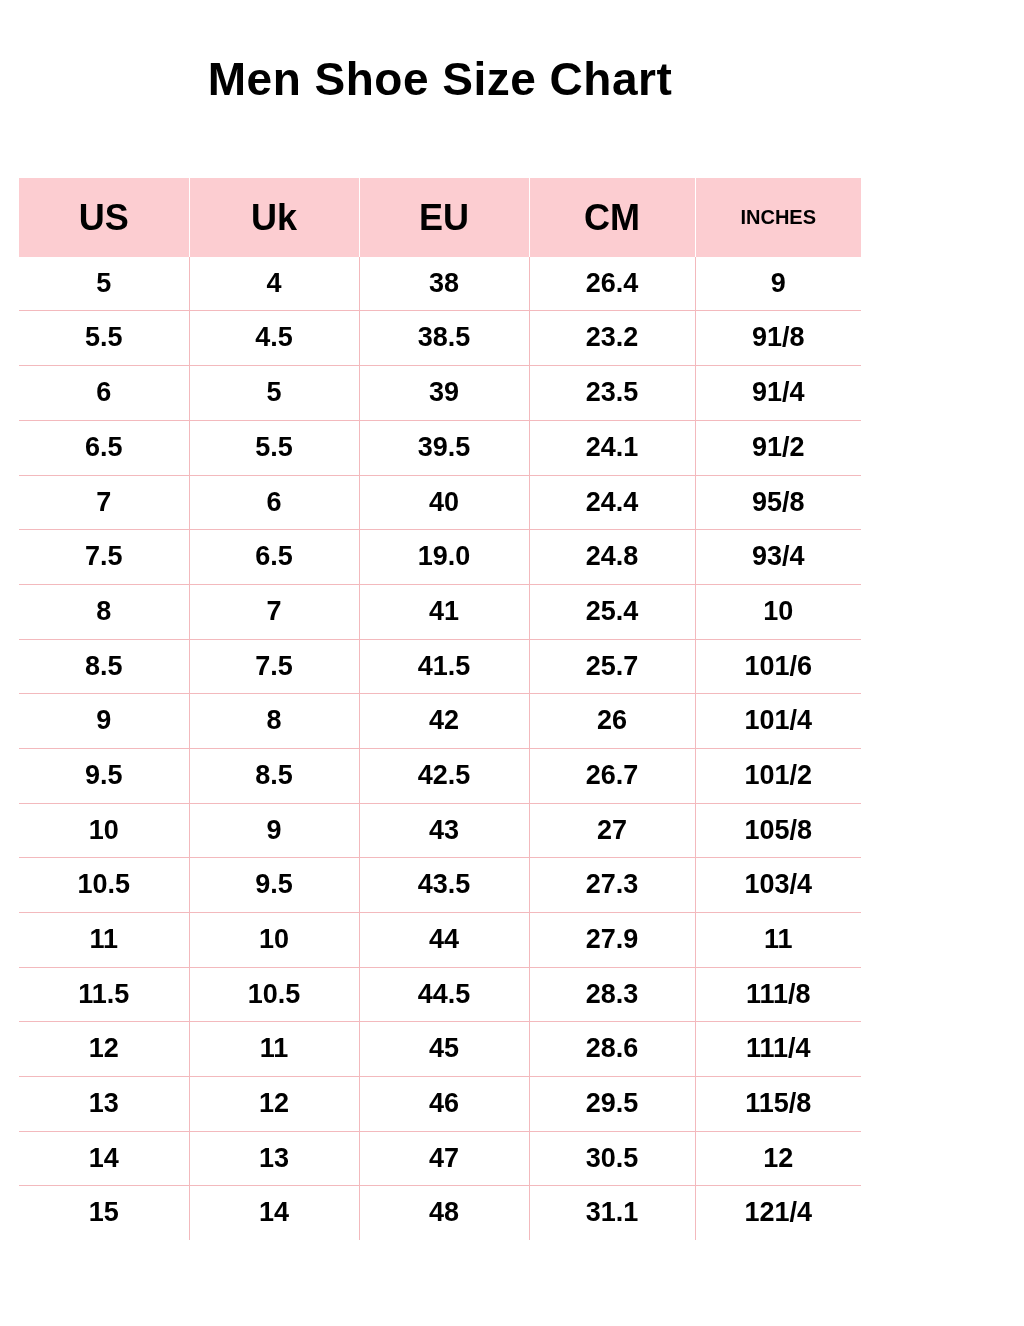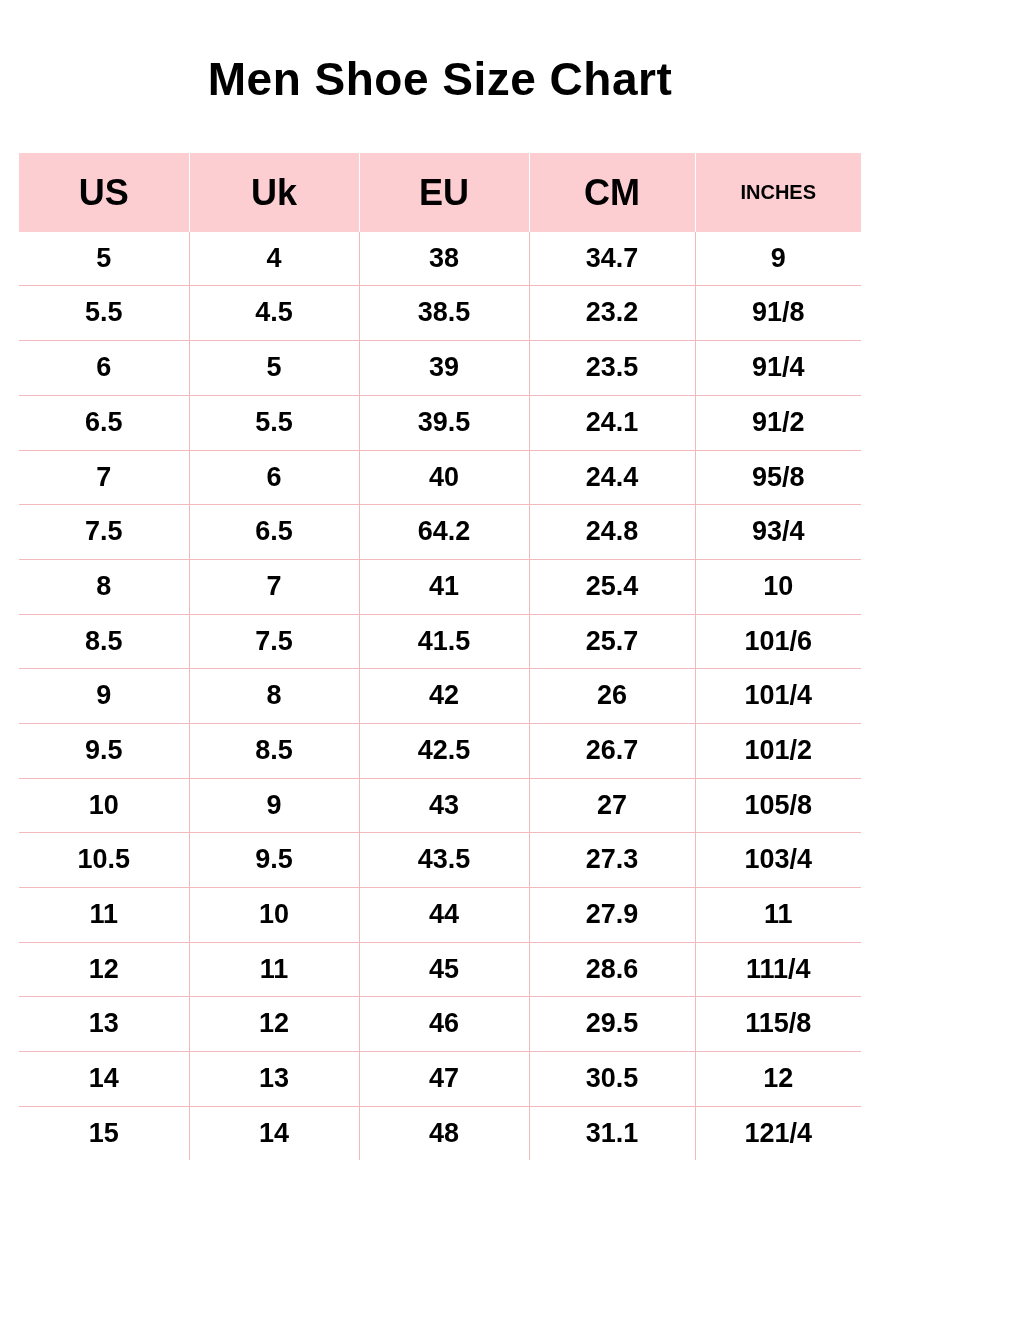--- a/index.html
+++ b/index.html
@@ -24,21 +24,21 @@
   .title {
     text-align: center;
     font-size: 46px;
     font-weight: bold;
     letter-spacing: 0.5px;
     margin: 0;
     padding-top: 52px;
     color: #000000;
   }
   .table-wrap {
-    margin: 47px auto 0 auto;
+    margin: 72px auto 0 auto;
     width: 842px;
   }
   table.size-chart {
     border-collapse: collapse;
     width: 842px;
     table-layout: fixed;
   }
   table.size-chart col.c0 { width: 170px; }
   table.size-chart col.c1 { width: 170px; }
   table.size-chart col.c2 { width: 170px; }
@@ -99,21 +99,21 @@
           <th>EU</th>
           <th>CM</th>
           <th>INCHES</th>
         </tr>
       </thead>
       <tbody>
         <tr>
           <td>5</td>
           <td>4</td>
           <td>38</td>
-          <td>34.7</td>
+          <td>26.4</td>
           <td>9</td>
         </tr>
         <tr>
           <td>5.5</td>
           <td>4.5</td>
           <td>38.5</td>
           <td>23.2</td>
           <td>91/8</td>
         </tr>
         <tr>
@@ -133,21 +133,21 @@
         <tr>
           <td>7</td>
           <td>6</td>
           <td>40</td>
           <td>24.4</td>
           <td>95/8</td>
         </tr>
         <tr>
           <td>7.5</td>
           <td>6.5</td>
-          <td>64.2</td>
+          <td>19.0</td>
           <td>24.8</td>
           <td>93/4</td>
         </tr>
         <tr>
           <td>8</td>
           <td>7</td>
           <td>41</td>
           <td>25.4</td>
           <td>10</td>
         </tr>
@@ -187,20 +187,27 @@
           <td>103/4</td>
         </tr>
         <tr>
           <td>11</td>
           <td>10</td>
           <td>44</td>
           <td>27.9</td>
           <td>11</td>
         </tr>
         <tr>
+          <td>11.5</td>
+          <td>10.5</td>
+          <td>44.5</td>
+          <td>28.3</td>
+          <td>111/8</td>
+        </tr>
+        <tr>
           <td>12</td>
           <td>11</td>
           <td>45</td>
           <td>28.6</td>
           <td>111/4</td>
         </tr>
         <tr>
           <td>13</td>
           <td>12</td>
           <td>46</td>

